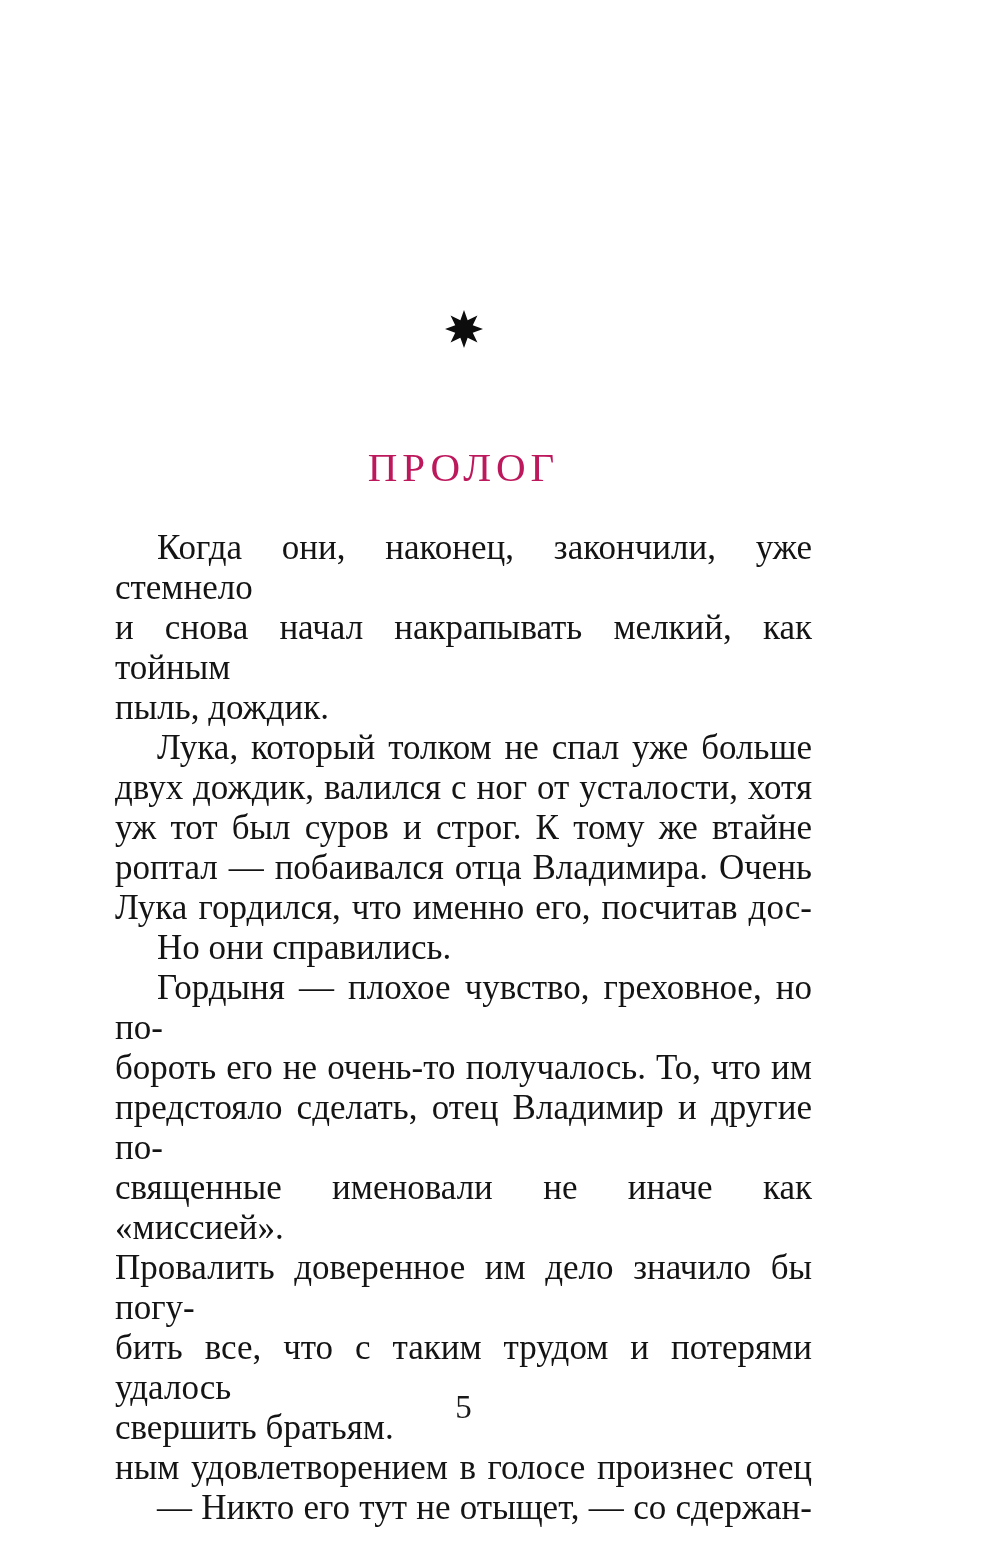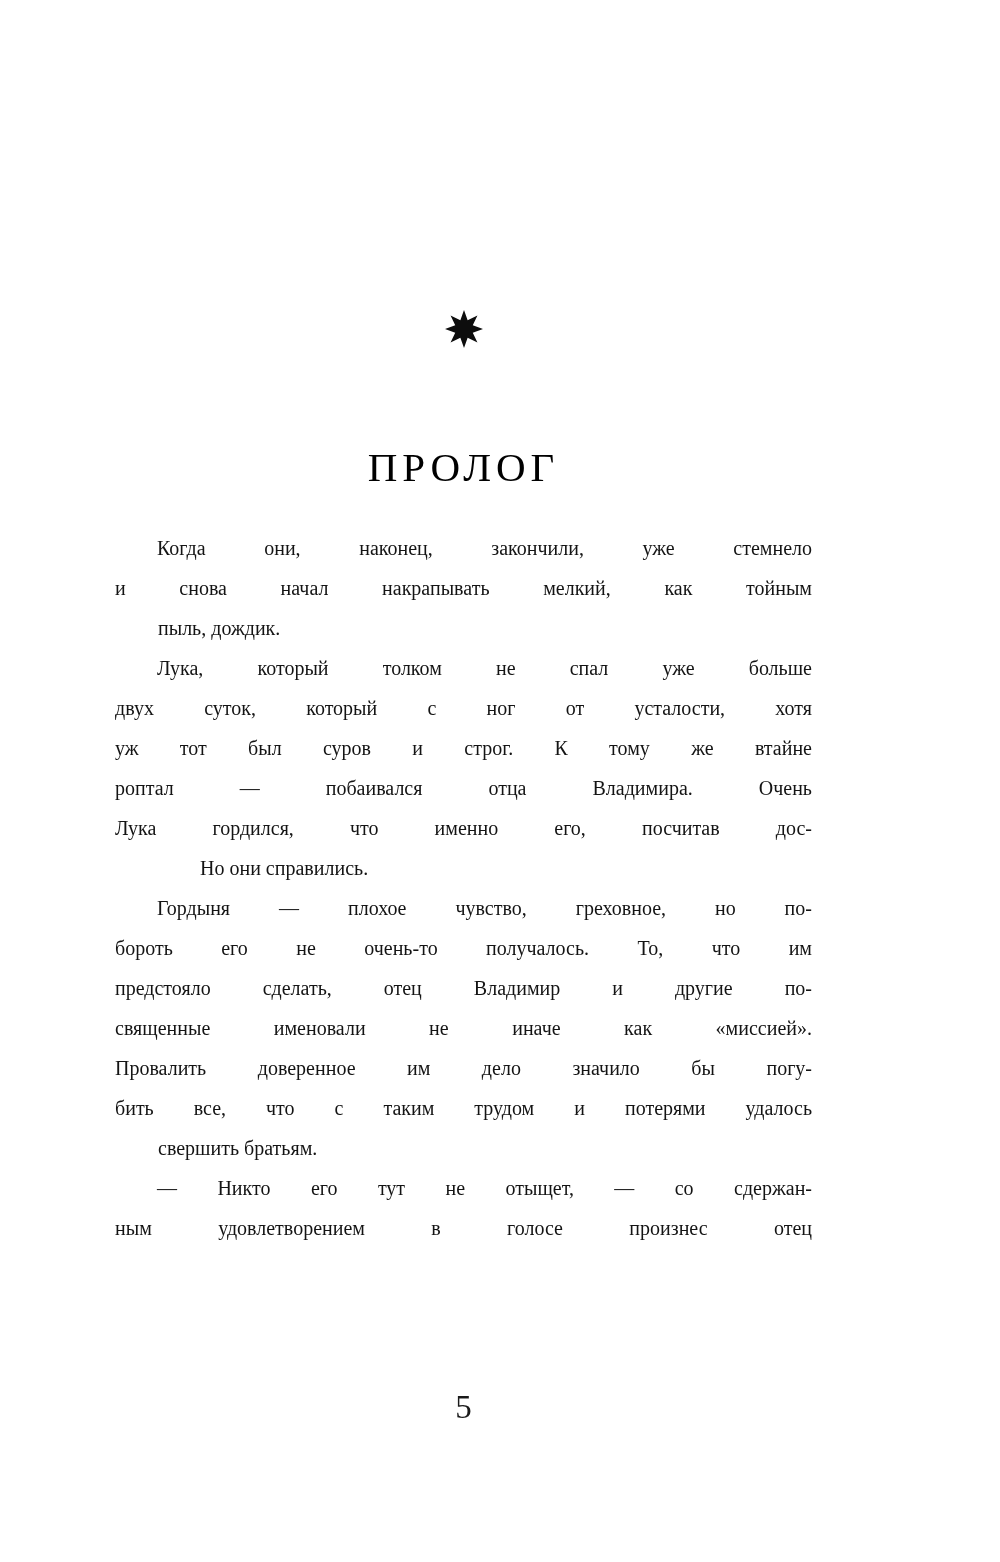--- a/index.html
+++ b/index.html
@@ -39,45 +39,44 @@
     position: absolute;
     top: 444px;
     left: 0;
     right: 0;
     margin: 0;
     text-align: center;
     font-size: 41px;
     line-height: 46px;
     font-weight: 400;
     letter-spacing: 5px;
-    color: #000000;
+    color: #be185d;
   }
   .body-text {
     position: absolute;
     top: 528px;
     left: 0;
     right: 0;
-    font-size: 20px;
+    font-size: 35px;
     line-height: 40px;
     color: #141414;
   }
   .paragraph {
     margin: 0;
   }
   .line {
     text-align: justify;
     text-align-last: justify;
     white-space: normal;
   }
   .line.first {
     text-indent: 42px;
   }
   .line.last {
     text-align-last: left;
-    margin-left: 43px;
   }
   .folio {
     position: absolute;
     top: 1387px;
     left: 0;
     right: 0;
     text-align: center;
     font-size: 33px;
     line-height: 40px;
     color: #1a1a1a;
@@ -100,39 +99,39 @@
     <h1 class="heading">ПРОЛОГ</h1>
 
     <div class="body-text">
         <div class="paragraph">
           <div class="line first">Когда они, наконец, закончили, уже стемнело</div>
           <div class="line">и снова начал накрапывать мелкий, как тойным</div>
           <div class="line last">пыль, дождик.</div>
         </div>
         <div class="paragraph">
           <div class="line first">Лука, который толком не спал уже больше</div>
-          <div class="line">двух суток, который с ног от усталости, хотя</div>
+          <div class="line">двух дождик, валился с ног от усталости, хотя</div>
           <div class="line">уж тот был суров и строг. К тому же втайне</div>
           <div class="line">роптал — побаивался отца Владимира. Очень</div>
           <div class="line">Лука гордился, что именно его, посчитав дос-</div>
         </div>
         <div class="paragraph">
           <div class="line first last">Но они справились.</div>
         </div>
         <div class="paragraph">
           <div class="line first">Гордыня — плохое чувство, греховное, но по-</div>
           <div class="line">бороть его не очень-то получалось. То, что им</div>
           <div class="line">предстояло сделать, отец Владимир и другие по-</div>
           <div class="line">священные именовали не иначе как «миссией».</div>
           <div class="line">Провалить доверенное им дело значило бы погу-</div>
           <div class="line">бить все, что с таким трудом и потерями удалось</div>
           <div class="line last">свершить братьям.</div>
         </div>
         <div class="paragraph">
+          <div class="line">ным удовлетворением в голосе произнес отец</div>
           <div class="line first">— Никто его тут не отыщет, — со сдержан-</div>
-          <div class="line">ным удовлетворением в голосе произнес отец</div>
         </div>
       </div>
 
     <div class="folio">5</div>
 
   </div>
 </div>
 
 </body></html>

